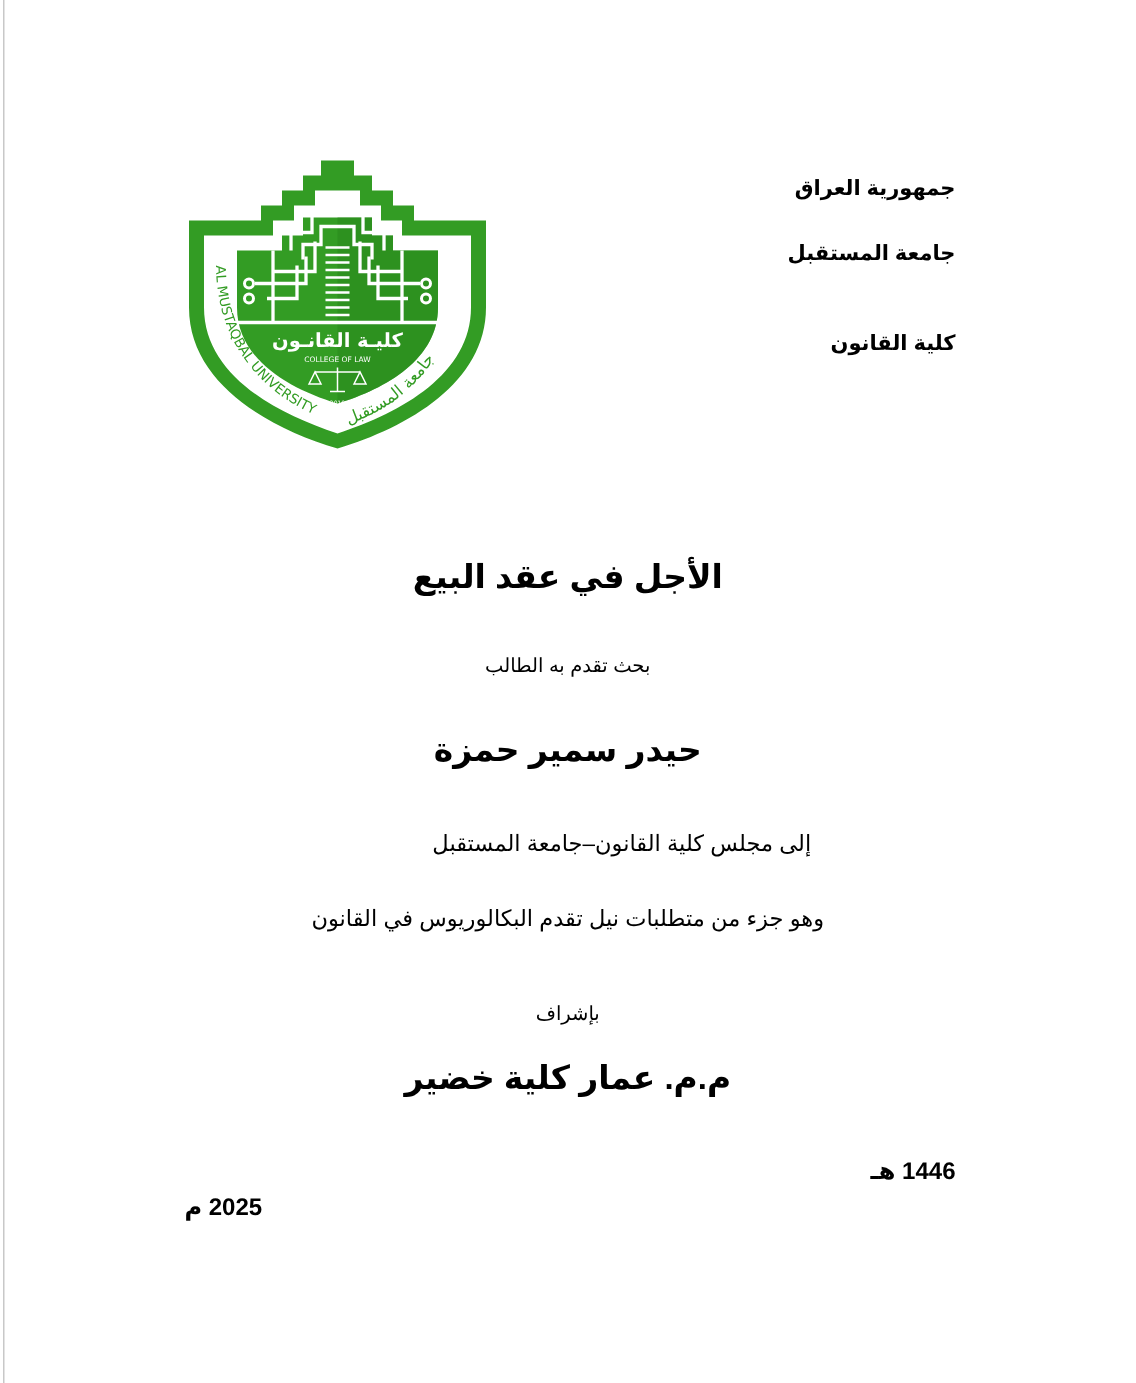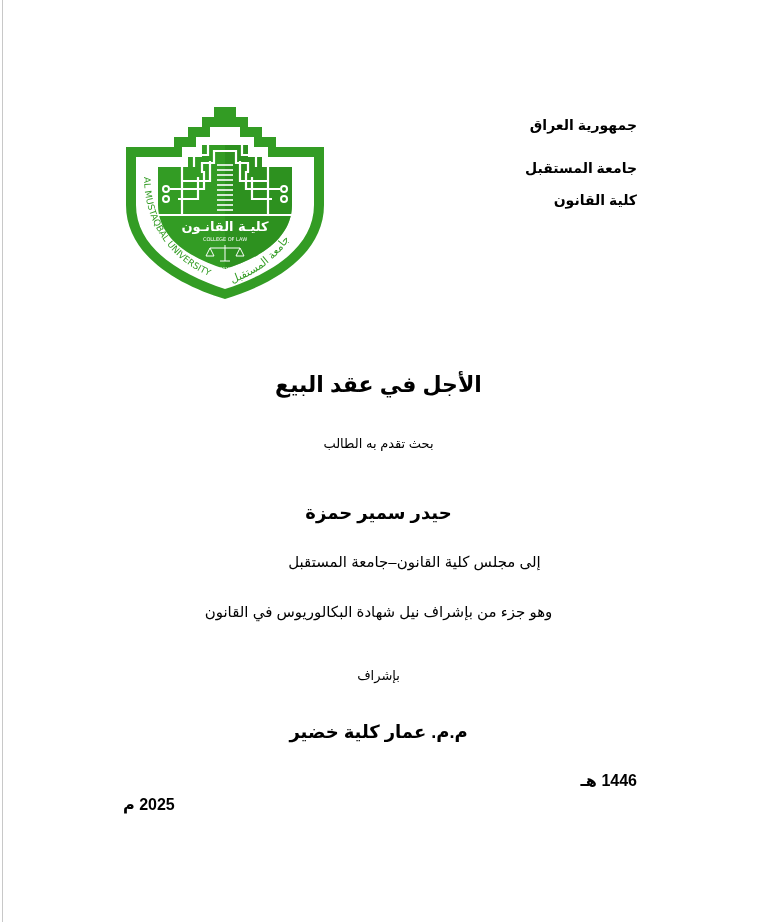--- a/index.html
+++ b/index.html
@@ -51,40 +51,39 @@
       font-size: 22px;
       font-weight: bold;
     }
     .small {
       font-size: 13px;
     }
     .medium {
       font-size: 15px;
     }
     .name {
-      font-size: 18px;
+      font-size: 22px;
       font-weight: bold;
-      margin-top: 15px;
     }
     .date {
       position: absolute;
       direction: rtl;
       font-weight: bold;
       font-size: 16px;
       white-space: nowrap;
     }
   </style>
 </head>
 <body>
 
 <div class="page-edge"></div>
 
 <div class="header-line" style="top:117px;">جمهورية العراق</div>
 <div class="header-line" style="top:160px;">جامعة المستقبل</div>
-<div class="header-line" style="top:192px;">كلية القانون</div>
+<div class="header-line" style="top:220px;">كلية القانون</div>
 
 <div class="logo">
   <svg width="206" height="196" viewBox="0 0 206 196" xmlns="http://www.w3.org/2000/svg">
 
     <path d="M4 42 L52 42 L52 32 L66 32 L66 22 L80 22 L80 12 L92 12 L92 2 L114 2 L114 12 L126 12 L126 22 L140 22 L140 32 L154 32 L154 42 L202 42 L202 100 C202 150 150 180 103 194 C56 180 4 150 4 100 Z" fill="#339c24"></path>
 
     <path d="M14 52 L60 52 L60 42 L74 42 L74 32 L88 32 L88 22 L118 22 L118 32 L132 32 L132 42 L146 42 L146 52 L192 52 L192 100 C192 144 146 170 103 184 C60 170 14 144 14 100 Z" fill="#ffffff"></path>
 
     <path d="M36 62 L66 62 L66 52 L80 52 L80 40 L126 40 L126 52 L140 52 L140 62 L170 62 L170 100 C170 134 136 154 103 164 C70 154 36 134 36 100 Z" fill="#339c24"></path>
 
@@ -142,18 +141,18 @@
     <text fill="#339c24" font-family="DejaVu Sans, sans-serif" font-size="11">
       <textPath href="#ringRight">جامعة المستقبل</textPath>
     </text>
   </svg>
 </div>
 
 <div class="center-line title" style="top:372px;">الأجل في عقد البيع</div>
 <div class="center-line small" style="top:436px;">بحث تقدم به الطالب</div>
 <div class="center-line name" style="top:487px;">حيدر سمير حمزة</div>
 <div class="center-line medium" style="top:553px;padding-left:36px;">إلى مجلس كلية القانون–جامعة المستقبل</div>
-<div class="center-line medium" style="top:603px;">وهو جزء من بإشراف نيل شهادة البكالوريوس في القانون</div>
+<div class="center-line medium" style="top:603px;">وهو جزء من متطلبات نيل تقدم البكالوريوس في القانون</div>
 <div class="center-line small" style="top:668px;">بإشراف</div>
 <div class="center-line name" style="top:706px;">م.م. عمار كلية خضير</div>
 
 <div class="date" style="top:771px; right:120px;text-align:center;">1446 هـ</div>
 <div class="date" style="top:795px; left:123px;">2025 م</div>
 
 </body></html>

